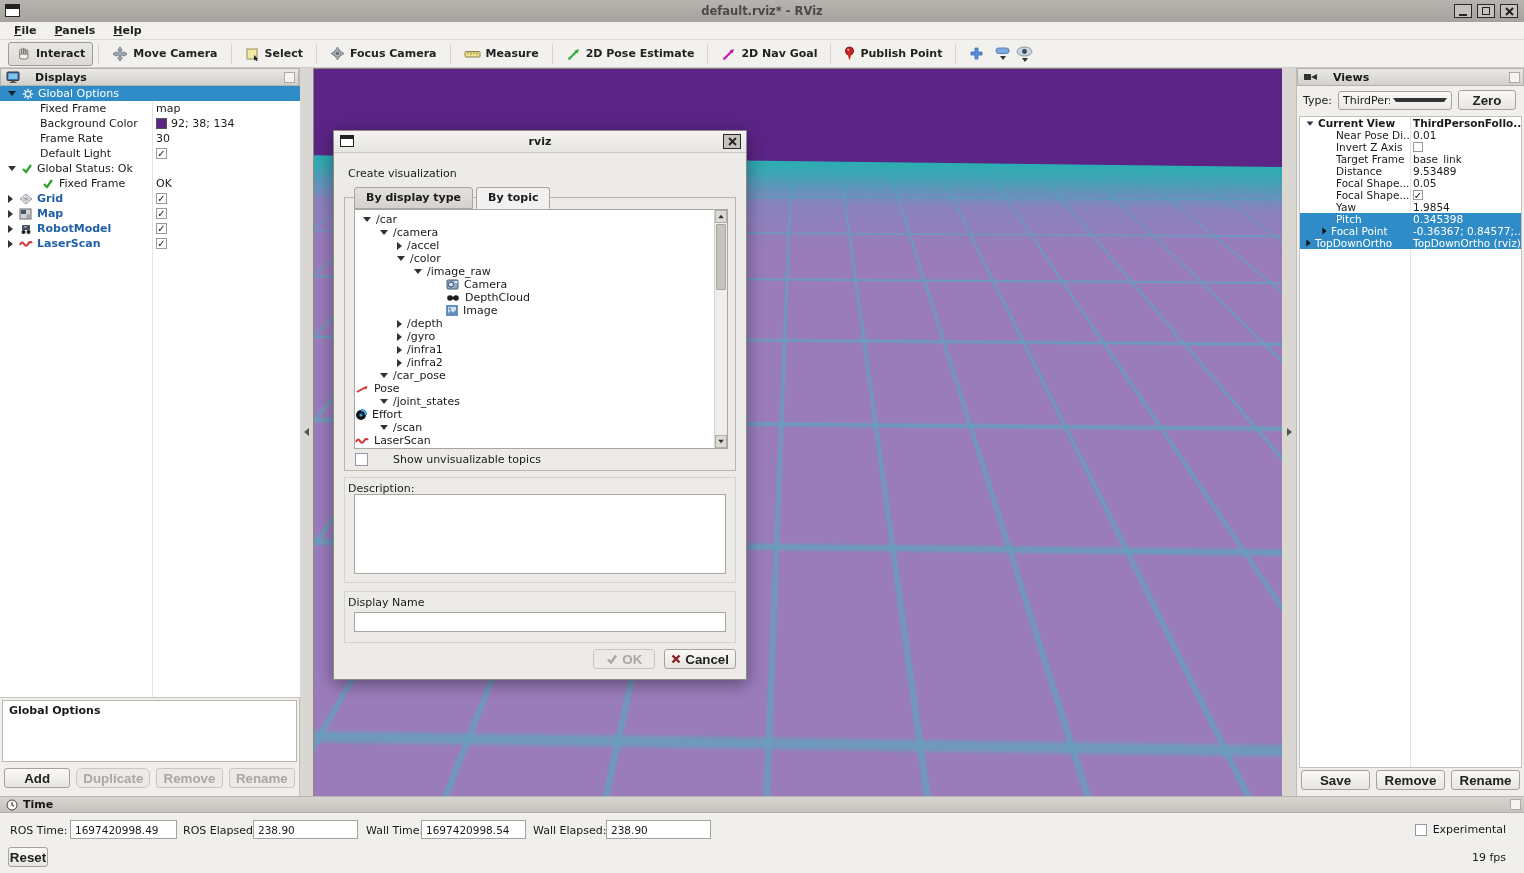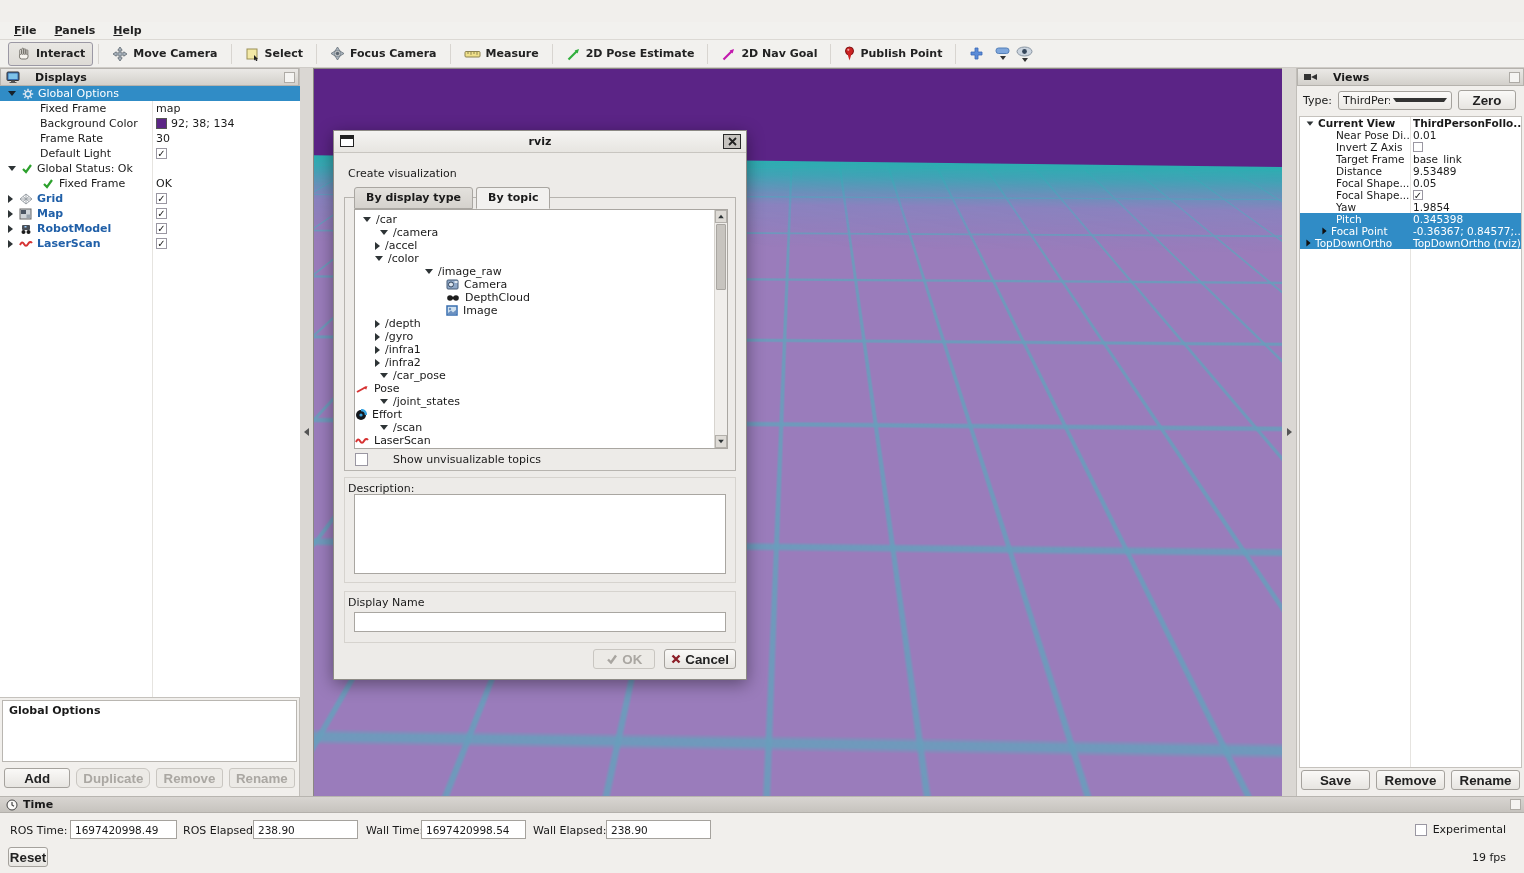--- a/index.html
+++ b/index.html
@@ -86,21 +86,21 @@
   .dtitle .dicon i{display:block;height:3px;background:#222;}
   .dclose{position:absolute;right:5px;top:3px;width:18px;height:15px;background:#c6c3bf;border:1px solid #2a2a2a;display:flex;align-items:center;justify-content:center;font-weight:bold;font-size:10px;}
   .dheading{position:absolute;left:14px;top:36px;}
   .groupbox{position:absolute;left:10px;top:66px;right:10px;height:274px;border:1px solid #b7b4af;}
   .tabs{position:absolute;left:20px;top:56px;display:flex;z-index:2;}
   .tab{padding:3px 11px;height:22px;border:1px solid #a9a6a1;background:linear-gradient(#e3e1dd,#d5d2cd);border-radius:3px 3px 0 0;margin-right:3px;font-weight:600;}
   .tab.active{background:#f2f1ef;border-bottom:1px solid #f2f1ef;}
   .ttree{position:absolute;left:20px;top:78px;width:374px;height:240px;background:#fff;border:1px solid #a9a6a1;overflow:hidden;z-index:1;}
   .xrow{height:13px;display:flex;align-items:center;white-space:nowrap;}
   .xrow .lbl{margin-left:5px;}
-  .i0{padding-left:8px;}.i1{padding-left:25px;}.i2{padding-left:20px;align-items:center;}.i3{padding-left:59px;margin-left:11px;}.leaf2{}.leaf4{padding-left:91px;}
+  .i0{padding-left:8px;}.i1{padding-left:25px;}.i2{padding-left:42px;align-items:center;}.i3{padding-left:59px;}.leaf2{}.leaf4{padding-left:91px;}
   .sbar{position:absolute;right:0;top:0;bottom:0;width:13px;background:#f0eeeb;border-left:1px solid #d7d4cf;}
   .sbtn{position:absolute;left:0;width:12px;height:13px;background:#dedbd6;border:1px solid #b3b0ab;display:flex;align-items:center;justify-content:center;}
   .sthumb{position:absolute;left:1px;right:1px;top:14px;height:66px;background:#c7c4bf;border:1px solid #a9a6a1;border-radius:1px;}
   .unviz{position:absolute;left:21px;top:322px;display:flex;gap:25px;align-items:center;}
   .descframe{position:absolute;left:10px;top:346px;right:10px;height:106px;border:1px solid #d6d3ce;}
   .desclabel{position:absolute;left:14px;top:351px;}
   .descarea{position:absolute;left:20px;top:363px;right:20px;height:80px;background:#fff;border:1px solid #a9a6a1;}
   .nameframe{position:absolute;left:10px;top:460px;right:10px;height:52px;border:1px solid #d6d3ce;}
   .namelabel{position:absolute;left:14px;top:465px;}
   .nameinput{position:absolute;left:20px;top:481px;right:20px;height:20px;background:#fff;border:1px solid #a9a6a1;font-size:11px;padding:0 4px;font-family:"DejaVu Sans",sans-serif;}
@@ -115,20 +115,39 @@
   .exp{position:absolute;right:18px;top:26px;display:flex;gap:6px;align-items:center;}
   .fps{position:absolute;right:18px;top:54px;}
   .resetbtn{position:absolute;left:8px;top:50px;width:40px;}
   u{text-decoration:underline;}
 </style>
 </head>
 <body>
 
 <div class="root">
 
+  <div class="titlebar">
+    <span class="appicon">
+        <i></i>
+      </span>
+    <span>default.rviz* - RViz</span>
+    <span class="winbtns">
+      <span class="wbtn">
+          <span class="mline"></span>
+        </span>
+      <span class="wbtn">
+          <span class="mbox"></span>
+        </span>
+      <span class="wbtn">
+          <svg width="9" height="9">
+            <path d="M1 1 L8 8 M8 1 L1 8" stroke="#222" stroke-width="2"></path>
+          </svg>
+        </span>
+    </span>
+  </div>
 
   <div class="menubar">
     <span class="menu-item"><u>F</u>ile</span>
     <span class="menu-item"><u>P</u>anels</span>
     <span class="menu-item"><u>H</u>elp</span>
   </div>
 
   <div class="toolbar">
     <span class="tbtn active">
       <svg width="15" height="15">

